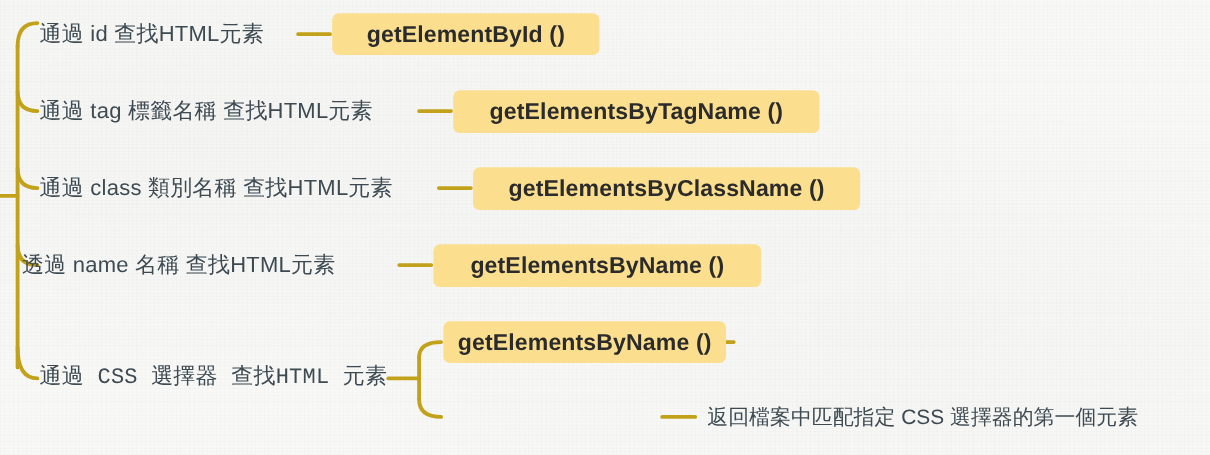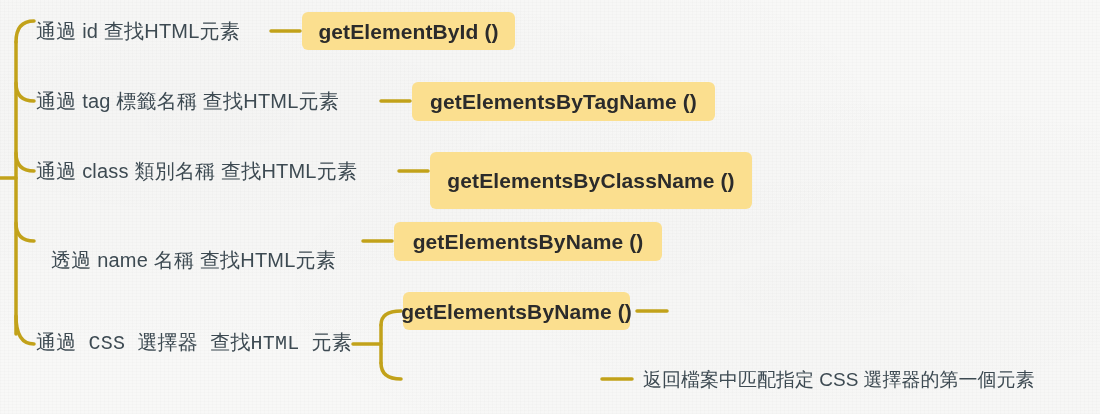--- a/index.html
+++ b/index.html
@@ -54,21 +54,21 @@
     white-space: nowrap;
     background: #fbdf8f;
     color: #2b2b2b;
     font-size: 21px;
     font-weight: 700;
     line-height: 1;
     border-radius: 6px;
     display: flex;
     align-items: center;
     justify-content: center;
-    padding: 0 1px;
+    padding: 0 16px;
     letter-spacing: 0.1px;
     z-index: 2;
   }
   .desc-label {
     position: absolute;
     white-space: nowrap;
     color: #3d4a52;
     font-size: 19px;
     line-height: 1;
     z-index: 2;
@@ -106,23 +106,23 @@
     <path d="M 602 379 L 632 379" stroke="#c2a21a" stroke-width="3.5" fill="none" stroke-linecap="round"></path>
   </svg>
 
   <div class="node-label" style="left:36px; top:21px;">通過 id 查找HTML元素</div>
   <div class="badge" style="left:302px; top:12px; width:211px; height:38px;">getElementById ()</div>
 
   <div class="node-label" style="left:36px; top:91px;">通過 tag 標籤名稱 查找HTML元素</div>
   <div class="badge" style="left:412px; top:82px; width:301px; height:39px;">getElementsByTagName ()</div>
 
   <div class="node-label" style="left:36px; top:161px;">通過 class 類別名稱 查找HTML元素</div>
-  <div class="badge" style="left:430px; top:152px; width:320px; height:57px;">getElementsByClassName ()</div>
+  <div class="badge" style="left:430px; top:152px; width:320px; height:39px;">getElementsByClassName ()</div>
 
-  <div class="node-label" style="left:51px; top:231px;margin-top:19px;">透過 name 名稱 查找HTML元素</div>
+  <div class="node-label" style="left:20px; top:231px;">透過 name 名稱 查找HTML元素</div>
   <div class="badge" style="left:394px; top:222px; width:266px; height:39px;">getElementsByName ()</div>
 
   <div class="node-label" style="left:36px; top:334px;font-family:Liberation Mono, monospace;">通過 CSS 選擇器 查找HTML 元素</div>
 
   <div class="badge" style="left:403px; top:292px; width:225px; height:38px;">getElementsByName ()</div>
 
   <div class="desc-label" style="left:643px; top:370px;">返回檔案中匹配指定 CSS 選擇器的第一個元素</div>
 
 </div>
 

